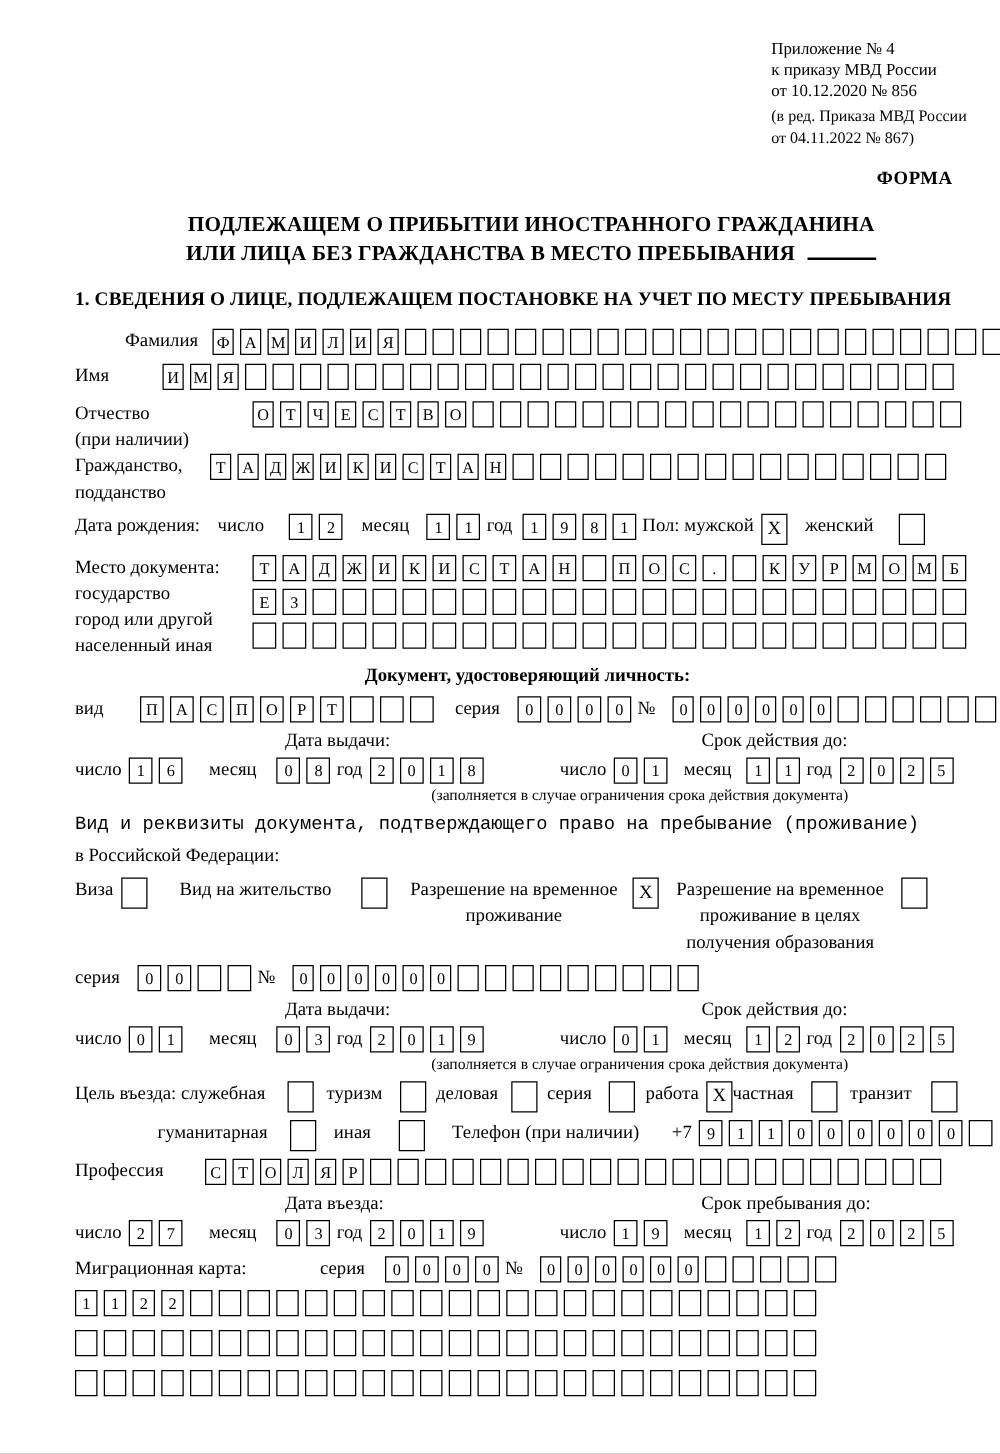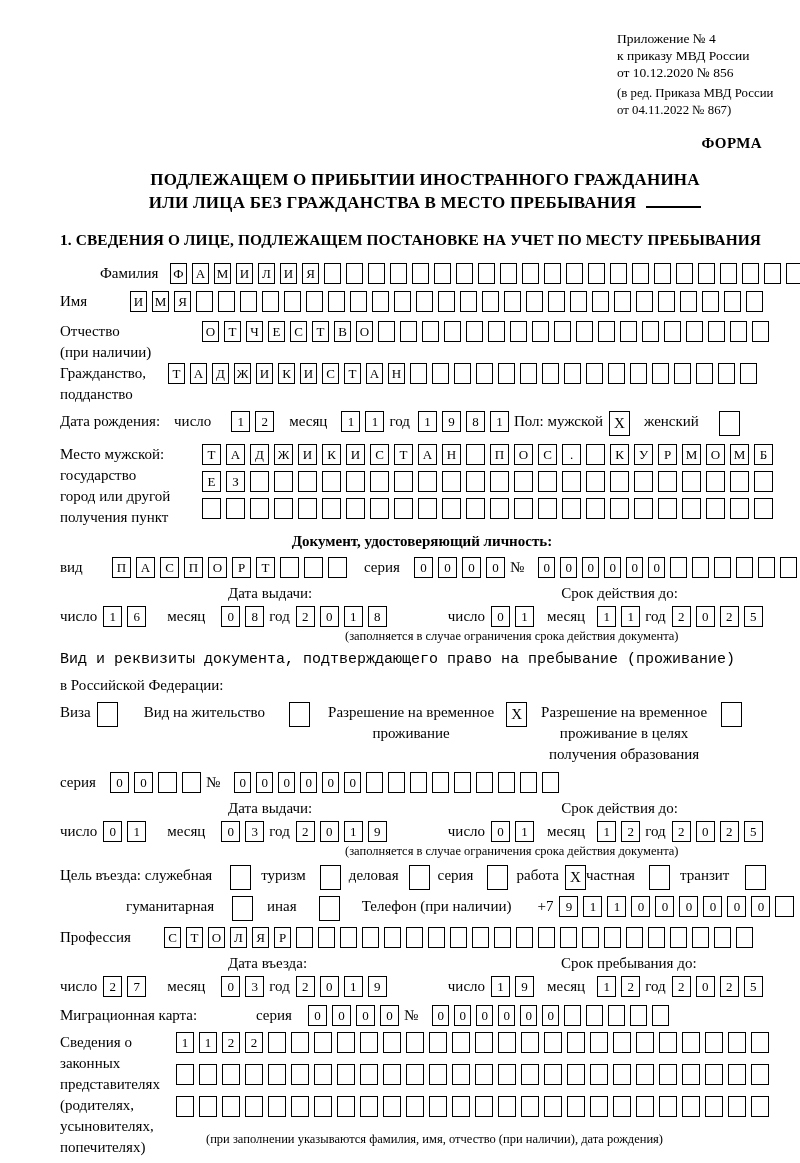--- a/index.html
+++ b/index.html
@@ -218,24 +218,24 @@
         </span>
         <span class="txt">Пол: мужской</span>
         <span class="cbox">X</span>
         <span class="gap" style="width: 14px;"></span>
         <span class="txt">женский</span>
         <span class="gap" style="width: 14px;"></span>
         <span class="cbox"></span>
       </div>
       <div class="frow" style="margin-bottom: 3px;">
         <span class="lab" style="width: 142px;">
-          <div>Место мужской:</div>
+          <div>Место документа:</div>
           <div>государство</div>
           <div>город или другой</div>
-          <div>получения пункт</div>
+          <div>населенный иная</div>
         </span>
         <span class="ccol">
           <div class="crow" style="margin-bottom: 6px;">
             <span class="cg">
               <span class="cell" style="width: 19px;">Т</span>
               <span class="cell" style="width: 19px;">А</span>
               <span class="cell" style="width: 19px;">Д</span>
               <span class="cell" style="width: 19px;">Ж</span>
               <span class="cell" style="width: 19px;">И</span>
               <span class="cell" style="width: 19px;">К</span>
@@ -672,28 +672,20 @@
           <span class="cell">0</span>
           <span class="cell">0</span>
           <span class="cell"></span>
           <span class="cell"></span>
           <span class="cell"></span>
           <span class="cell"></span>
           <span class="cell"></span>
         </span>
       </div>
       <div class="frow" style="margin-bottom: 0px;">
-        <span class="lab" style="width: 116px;">
-          <div>Сведения о</div>
-          <div>законных</div>
-          <div>представителях</div>
-          <div>(родителях,</div>
-          <div>усыновителях,</div>
-          <div>попечителях)</div>
-        </span>
         <span class="ccol">
           <div class="crow" style="margin-bottom: 11px;">
             <span class="cg">
               <span class="cell" style="width: 18px;">1</span>
               <span class="cell" style="width: 18px;">1</span>
               <span class="cell" style="width: 18px;">2</span>
               <span class="cell" style="width: 18px;">2</span>
               <span class="cell" style="width: 18px;"></span>
               <span class="cell" style="width: 18px;"></span>
               <span class="cell" style="width: 18px;"></span>
@@ -771,17 +763,16 @@
               <span class="cell" style="width: 18px;"></span>
               <span class="cell" style="width: 18px;"></span>
               <span class="cell" style="width: 18px;"></span>
               <span class="cell" style="width: 18px;"></span>
               <span class="cell" style="width: 18px;"></span>
               <span class="cell" style="width: 18px;"></span>
               <span class="cell" style="width: 18px;"></span>
               <span class="cell" style="width: 18px;"></span>
             </span>
           </div>
-          <div class="note" style="margin-left: 30px; margin-top: 14px;">(при заполнении указываются фамилия, имя, отчество (при наличии), дата рождения)</div>
         </span>
       </div>
     </div>
 </div>
 
 </body></html>

